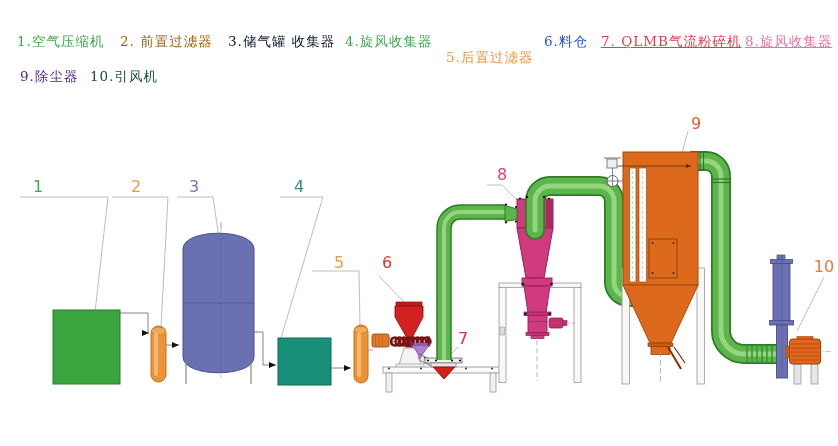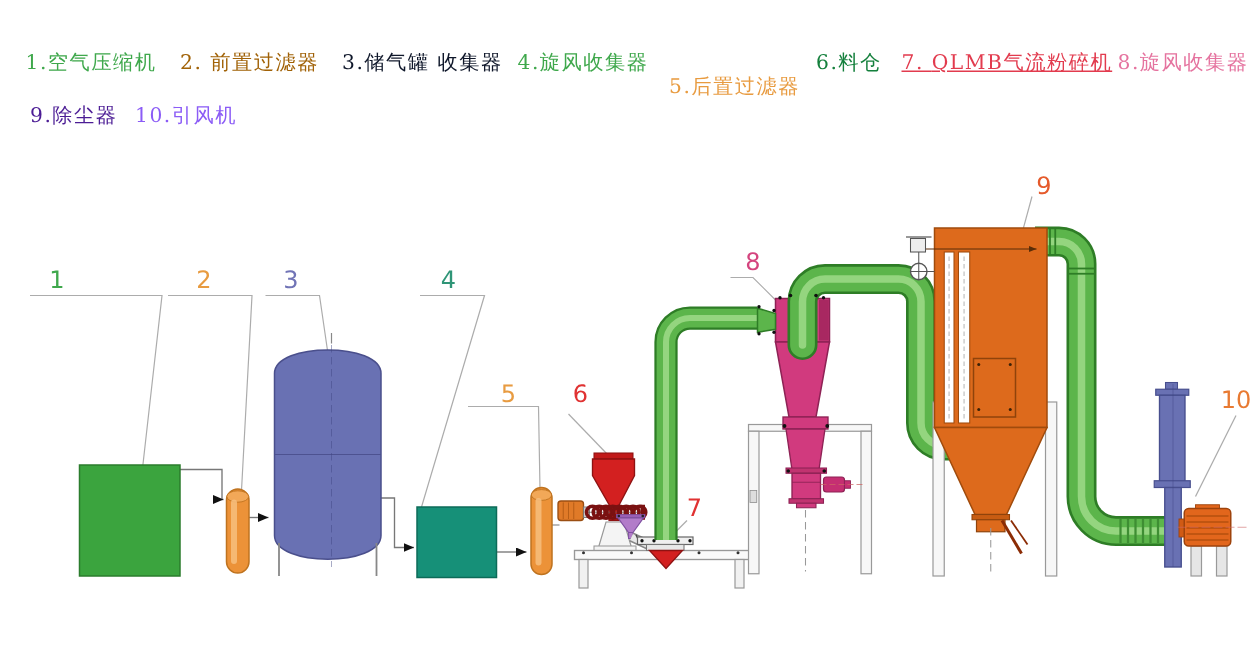--- a/index.html
+++ b/index.html
@@ -14,25 +14,25 @@
 <body>
 
 <div id="stage">
 
   <div>
     <span class="legend-item" style="left: 17px; top: 33px; color: rgb(63, 168, 76);"><span>1.</span><span>空气压缩机</span></span>
     <span class="legend-item" style="left: 120px; top: 33px; color: #a16207;"><span>2. </span><span>前置过滤器</span></span>
     <span class="legend-item" style="left: 228px; top: 33px; color: #0f172a;"><span>3.</span><span>储气罐 收集器</span></span>
     <span class="legend-item" style="left: 345px; top: 33px; color: rgb(63, 168, 76);"><span>4.</span><span>旋风收集器</span></span>
     <span class="legend-item" style="left: 446px; top: 49px; color: rgb(232, 155, 64);"><span>5.</span><span>后置过滤器</span></span>
-    <span class="legend-item" style="left: 544px; top: 33px; color: #15803d;"><span>6.</span><span>料仓</span></span>
+    <span class="legend-item" style="left: 544px; top: 33px; color: #1d4ed8;"><span>6.</span><span>料仓</span></span>
     <span class="legend-item" style="left: 601px; top: 33px; color: rgb(226, 59, 78); text-decoration: underline;"><span>7. </span><span>QLMB气流粉碎机</span></span>
-    <span class="legend-item" style="left: 745px; top: 33px; color: rgb(229, 115, 159);"><span>8.</span><span>旋风收集器</span></span>
+    <span class="legend-item" style="left: 745px; top: 33px; color: rgb(229, 115, 159); text-decoration: underline;"><span>8.</span><span>旋风收集器</span></span>
     <span class="legend-item" style="left: 20px; top: 68px; color: #4c1d95;"><span>9.</span><span>除尘器</span></span>
-    <span class="legend-item" style="left: 90px; top: 68px; color: #8b5cf6; text-align: center;"><span>10.</span><span>引风机</span></span>
+    <span class="legend-item" style="left: 90px; top: 68px; color: #14532d; text-align: center;"><span>10.</span><span>引风机</span></span>
   </div>
 
   <svg id="diagram-svg" width="838" height="446" viewBox="0 0 838 446">
     <defs>
       <marker id="arr" markerWidth="8" markerHeight="7" refX="7" refY="3" orient="auto" markerUnits="userSpaceOnUse">
         <path d="M0,0 L7,3 L0,6 Z" fill="#111"></path>
       </marker>
     </defs>
 
     <g stroke="#ACACAC" stroke-width="0.8" fill="none">

